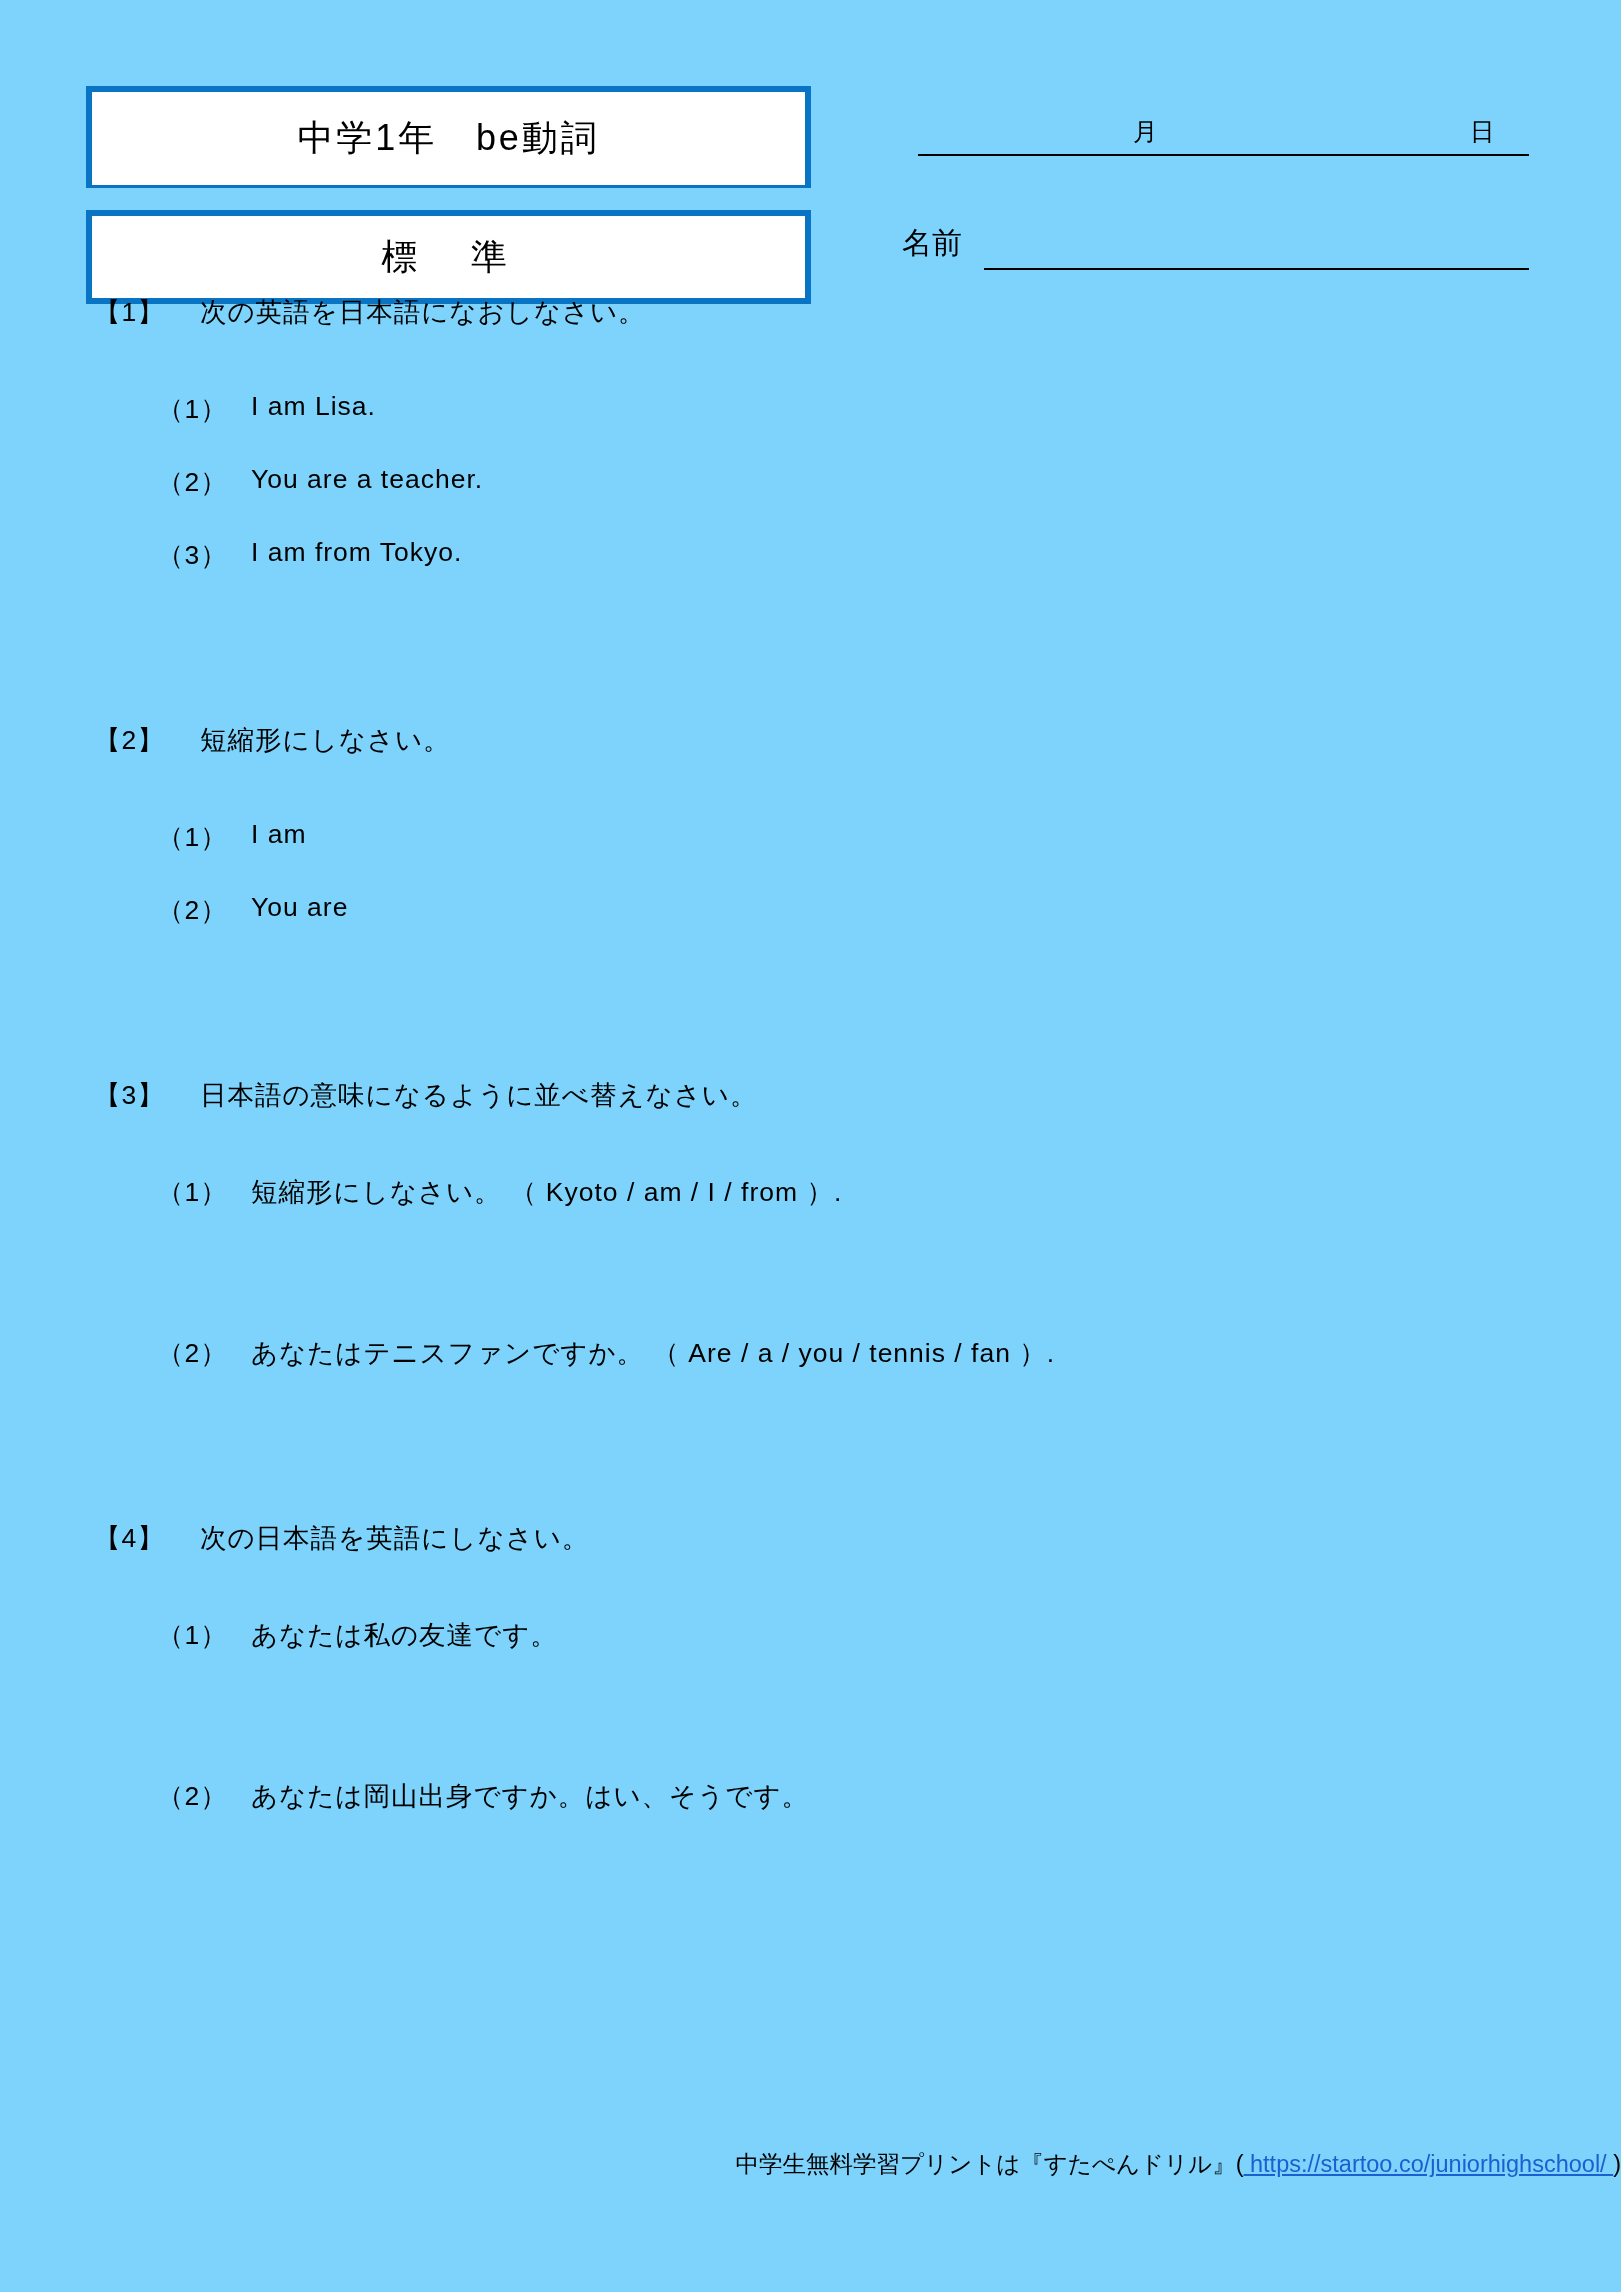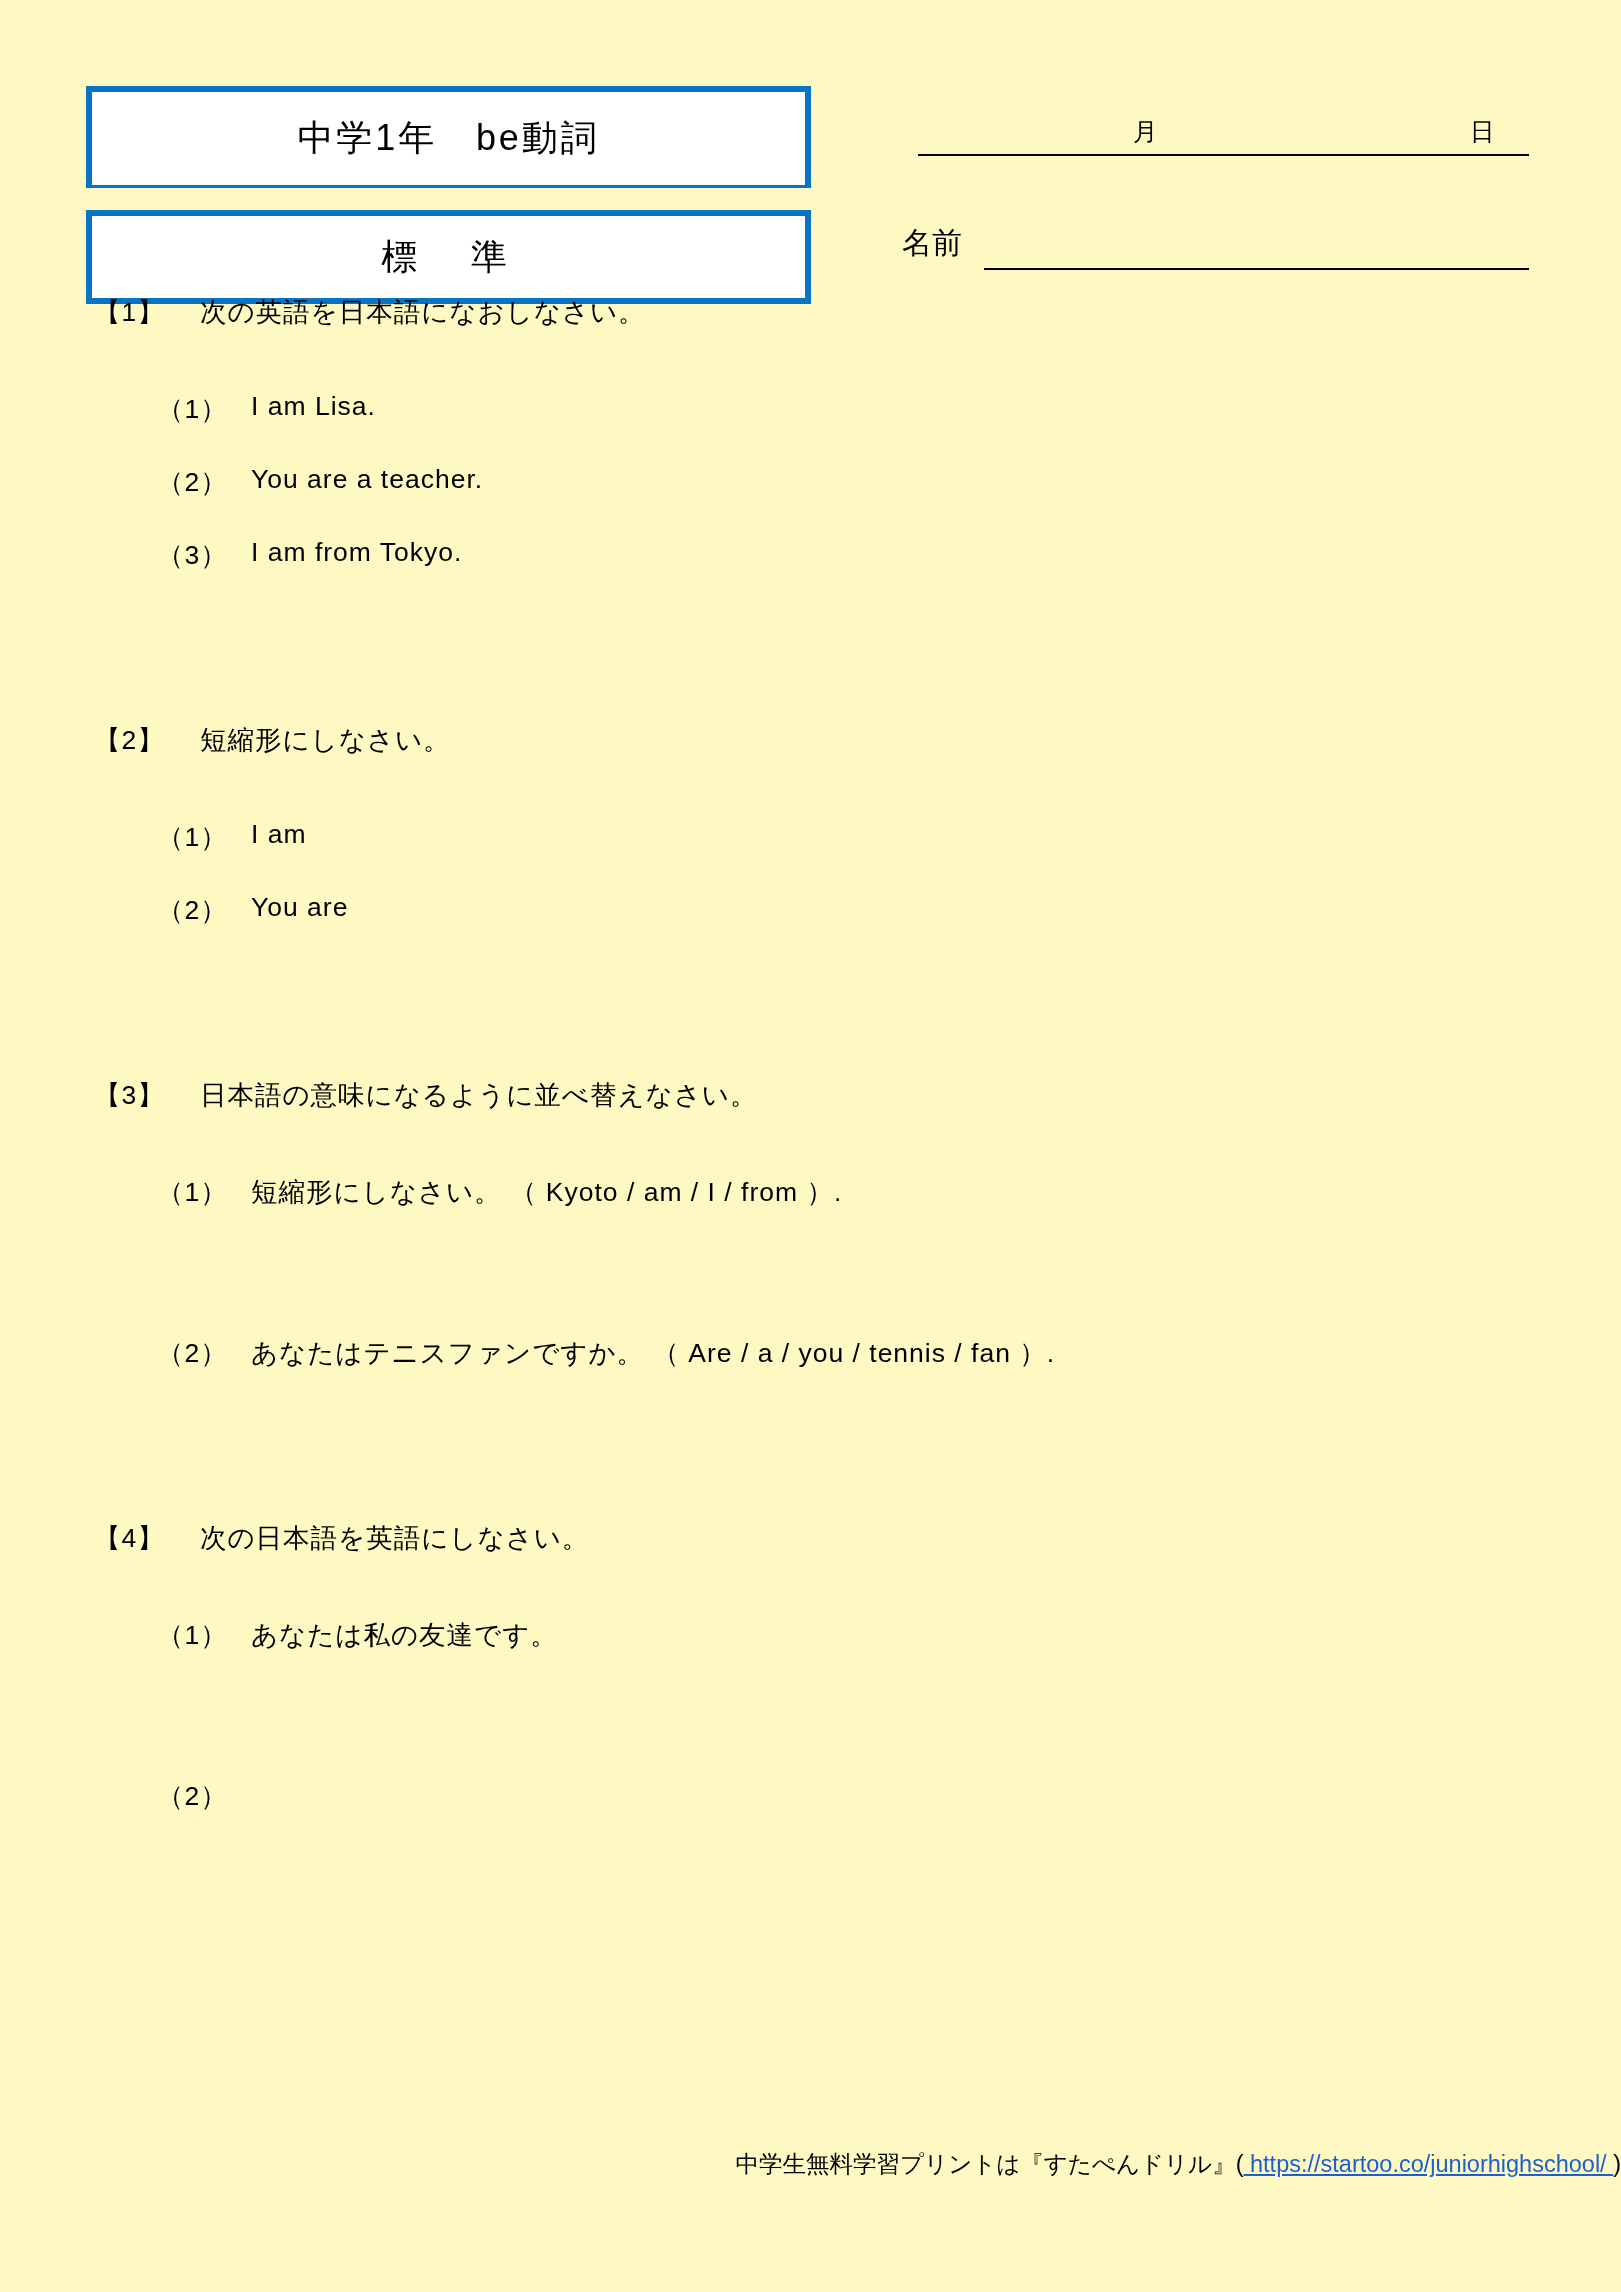--- a/index.html
+++ b/index.html
@@ -8,21 +8,21 @@
     background: #ffffff;
   }
   body {
     font-family: "Liberation Sans", "DejaVu Sans", sans-serif;
     color: #000000;
   }
   .page {
     position: relative;
     width: 1621px;
     height: 2293px;
-    background: #fef9c3;
+    background: #7dd3fc;
     overflow: hidden;
   }
 
   
   .header {
     position: absolute;
     left: 0;
     top: 0;
     width: 1621px;
     height: 294px;
@@ -273,20 +273,21 @@
         <span class="section-title">次の日本語を英語にしなさい。</span>
       </div>
       <div class="sp-m"></div>
       <div class="qitem">
         <span class="q-no">（1）</span>
         <span class="q-text">あなたは私の友達です。</span>
       </div>
       <div class="sp-xl"></div>
       <div class="qitem">
         <span class="q-no">（2）</span>
+        <span class="q-text">あなたは岡山出身ですか。はい、そうです。</span>
       </div>
     </div>
 
   </div>
 
   <div class="footer">
     <span>中学生無料学習プリントは『すたぺんドリル』(</span><span class="footer-link"> https://startoo.co/juniorhighschool/ </span><span>)</span>
   </div>
 
 </div>

